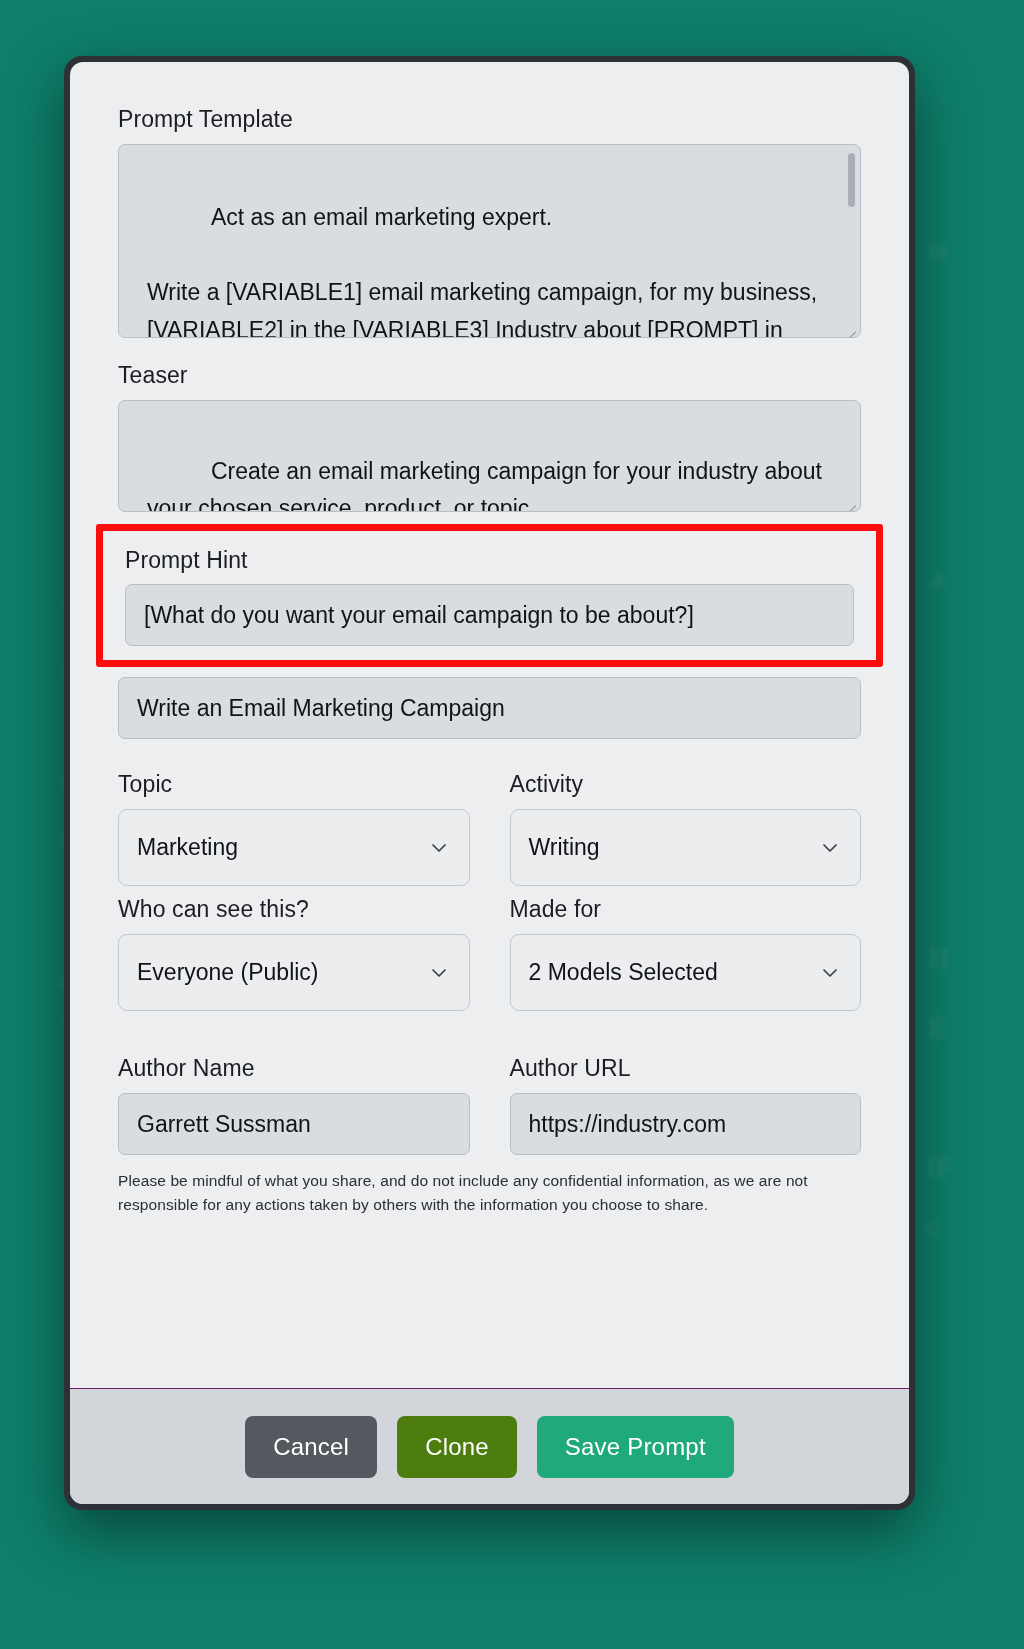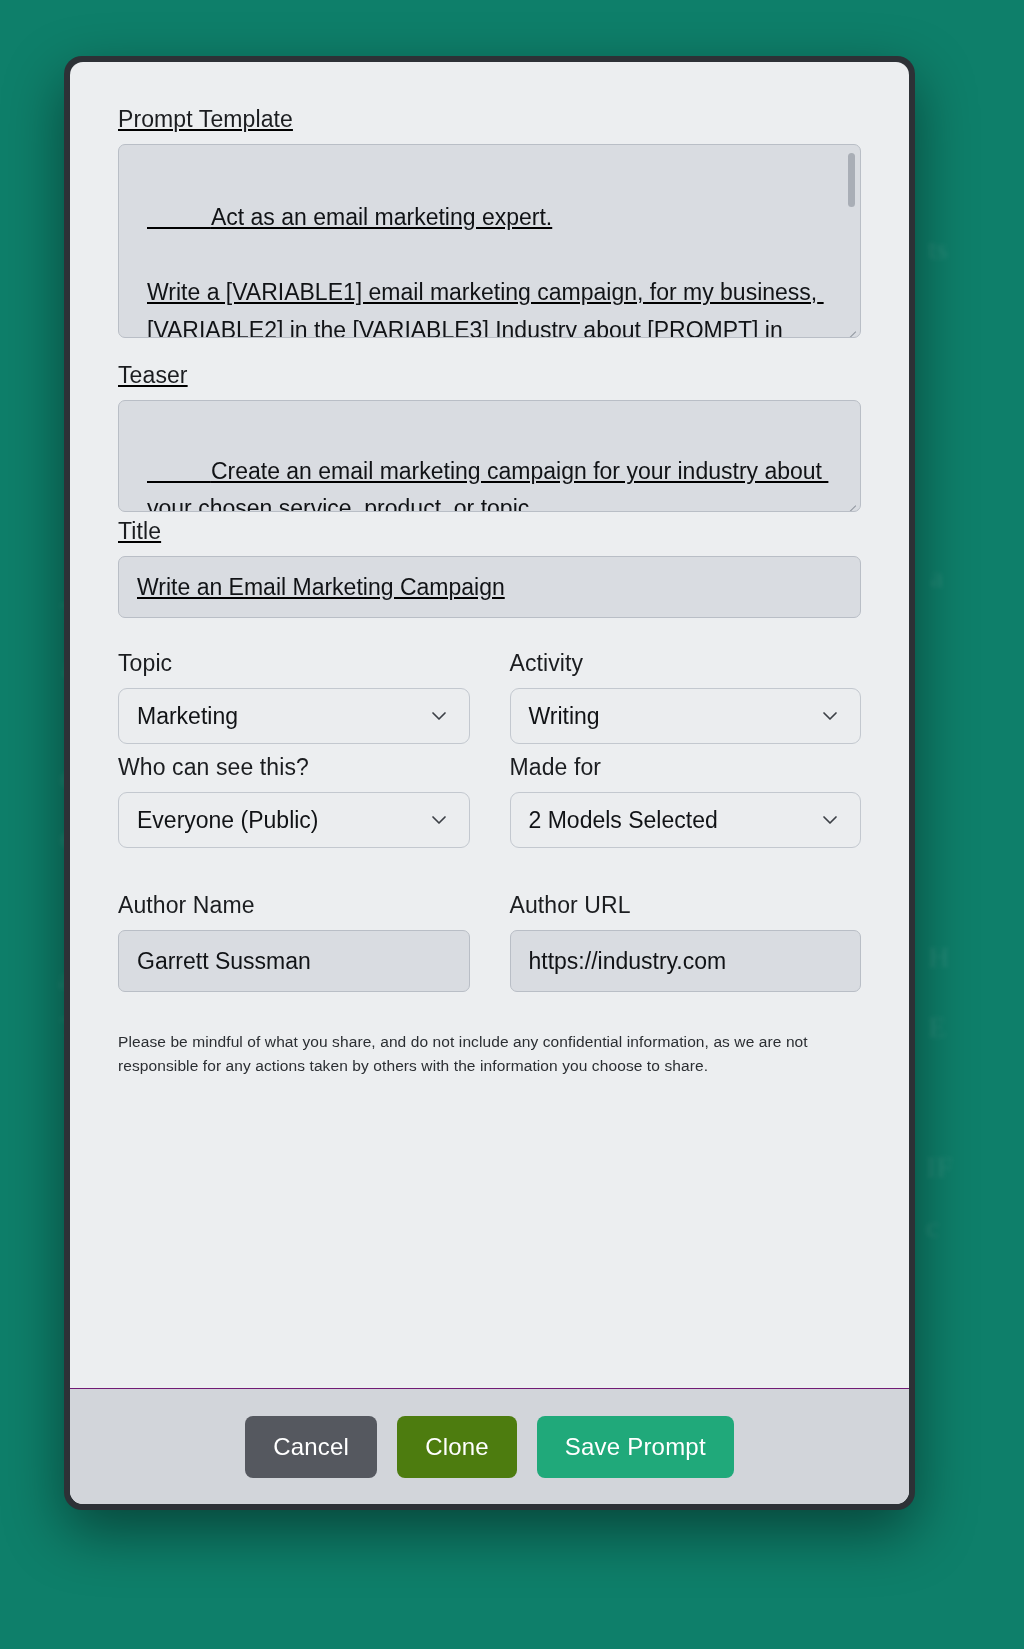--- a/index.html
+++ b/index.html
@@ -55,21 +55,21 @@
     display: flex;
     flex-direction: column;
     overflow: hidden;
   }
   #modal-body {
     flex: 1 1 auto;
     padding: 44px 48px 6px 48px;
     overflow: hidden;
   }
 
-  .field { margin-bottom: 6px; text-decoration: underline; }
+  .field { margin-bottom: 6px; }
   .field-label {
     font-size: 23px;
     color: #1b1d20;
     letter-spacing: 0.1px;
     margin-bottom: 11px;
     display: block;
   }
 
   .textarea-box {
     width: 100%;
@@ -122,21 +122,21 @@
     padding: 0 18px;
     font-size: 23px;
     color: #111316;
     display: flex;
     align-items: center;
     position: relative;
   }
 
   .select-box {
     width: 100%;
-    height: 56px;
+    height: 77px;
     background: #ebedef;
     border: 1px solid #c3c8cf;
     border-radius: 9px;
     padding: 0 18px;
     font-size: 23px;
     color: #111316;
     display: flex;
     align-items: center;
     justify-content: space-between;
   }
@@ -160,21 +160,21 @@
     padding: 16px 22px 14px 22px;
     border: 7px solid #fa0d0d;
     border-radius: 3px;
   }
   #prompt-hint-highlight .field-label { margin-bottom: 10px; }
 
   .disclaimer {
     font-size: 15.5px;
     line-height: 1.58;
     color: #2b2e32;
-    margin-top: 38px;
+    margin-top: 14px;
     letter-spacing: 0.1px;
   }
 
   
   #modal-footer {
     flex: 0 0 auto;
     height: 116px;
     background: #d2d5da;
     border-top: 1px solid #701a75;
     display: flex;
@@ -240,23 +240,28 @@
       <div class="spacer-18"></div>
 
       <div class="field">
         <span class="field-label">Teaser</span>
         <div class="textarea-box teaser">
           <span>Create an email marketing campaign for your industry about your chosen service, product, or topic.</span>
           <div class="resize-grip"><i></i><i></i></div>
         </div>
       </div>
 
+      <div id="prompt-hint-highlight">
+        <span class="field-label">Prompt Hint</span>
+        <div class="input-box">
+          <span>[What do you want your email campaign to be about?]</span>
+        </div>
+      </div>
 
       <div class="field">
-        <span class="field-label">Title</span>
         <div class="input-box">
           <span>Write an Email Marketing Campaign</span>
         </div>
       </div>
 
       <div class="spacer-26"></div>
 
       <div class="row2">
         <div class="col">
           <span class="field-label">Topic</span>

